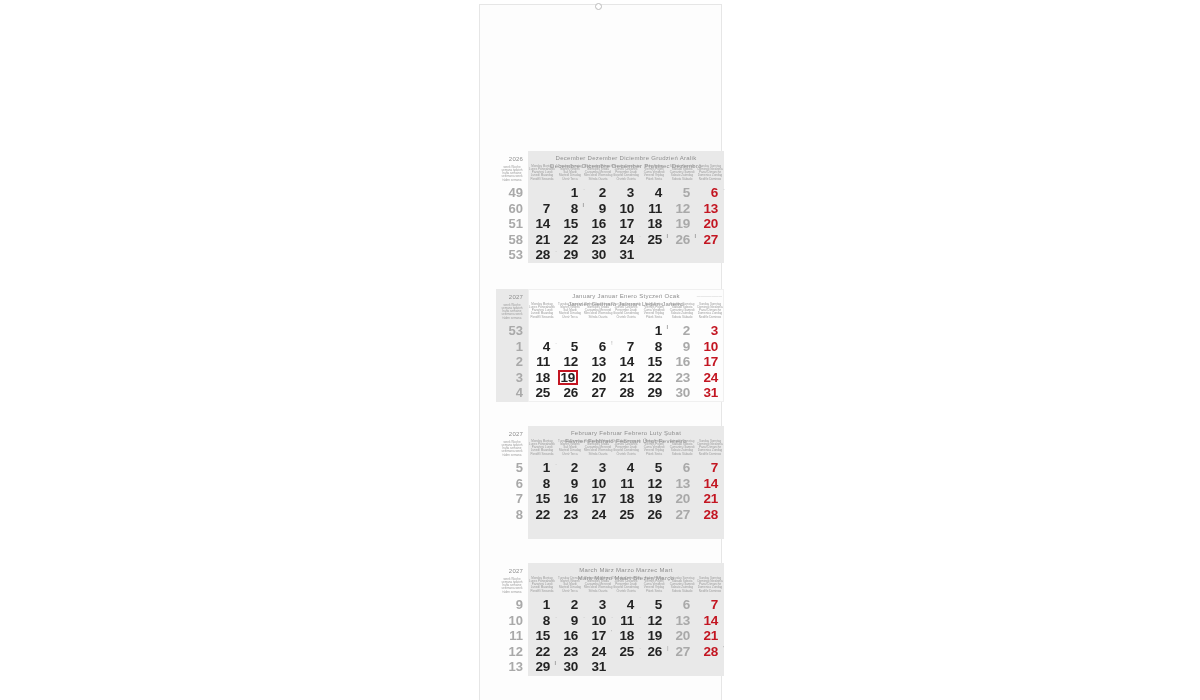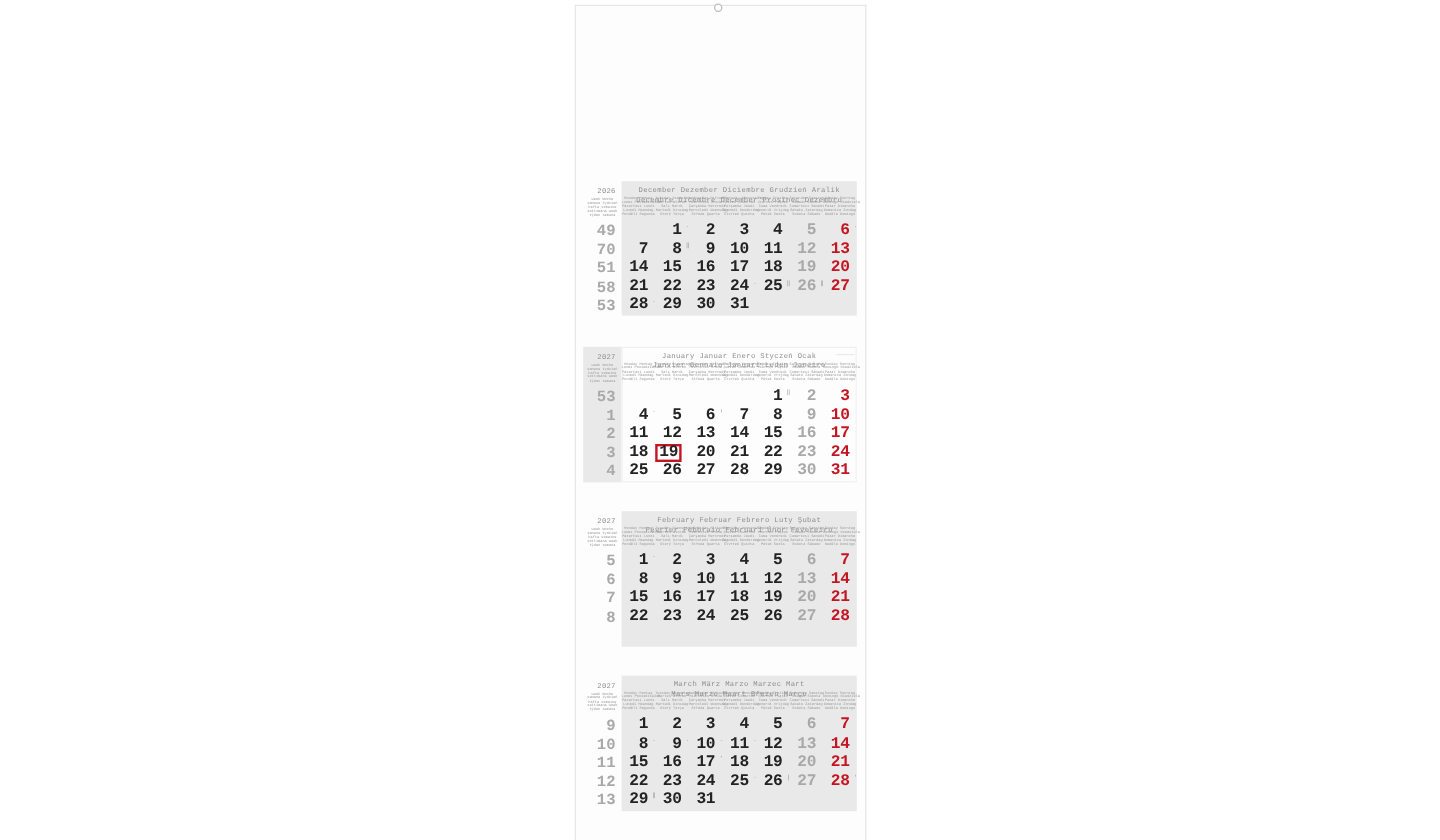--- a/index.html
+++ b/index.html
@@ -10,21 +10,21 @@
   .card {
     position:absolute; left:479px; top:4px; width:243px; height:696px;
     background:#fdfdfd; border:1px solid #e6e6e6; border-bottom:none;
     box-sizing:border-box;
   }
   .hole {
     position:absolute; left:115px; top:-2px; width:7px; height:7px;
     border-radius:50%; border:1px solid #bcbcbc; background:#ffffff;
     box-sizing:border-box;
   }
-  .panel { position:absolute; left:6px; width:228px;font-family:Liberation Mono, monospace; }
+  .panel { position:absolute; left:16px; width:228px; }
   .gridbg { position:absolute; left:32px; top:0; width:196px; height:100%; background:#e9e9e9; }
   .panel.white .gridbg { background:#fdfdfd; border:1px solid #f0f0f0; box-sizing:border-box; }
   .panel.white .colbg { position:absolute; left:0; top:0; width:32px; height:100%; background:#e9e9e9; }
   .year {
     position:absolute; left:0; width:27px; top:5px; text-align:right;
     font-size:6px; color:#8e8e8e; letter-spacing:0.2px;
   }
   .mnames {
     position:absolute; left:32px; width:196px; top:4px; text-align:center;
     color:#8e8e8e; font-size:6px; line-height:7.5px; letter-spacing:0.3px;
@@ -131,21 +131,21 @@
           <div>Domenica Zondag</div>
           <div>Neděle Domingo</div>
         </div>
         <div class="wknum" style="top: 34px;">49</div>
         <div class="day" style="left: 60px; top: 34px;"><span>1</span><span class="mark">·</span></div>
         <div class="day" style="left: 88px; top: 34px;"><span>2</span></div>
         <div class="day" style="left: 116px; top: 34px;"><span>3</span></div>
         <div class="day" style="left: 144px; top: 34px;"><span>4</span></div>
         <div class="day sa" style="left: 172px; top: 34px;"><span>5</span></div>
         <div class="day su" style="left: 200px; top: 34px;"><span>6</span><span class="mark">·</span></div>
-        <div class="wknum" style="top: 49.6px;">70</div>
+        <div class="wknum" style="top: 49.6px;">60</div>
         <div class="day" style="left: 32px; top: 49.6px;"><span>7</span></div>
         <div class="day" style="left: 60px; top: 49.6px;"><span>8</span><span class="mark">‖</span></div>
         <div class="day" style="left: 88px; top: 49.6px;"><span>9</span></div>
         <div class="day" style="left: 116px; top: 49.6px;"><span>10</span></div>
         <div class="day" style="left: 144px; top: 49.6px;"><span>11</span></div>
         <div class="day sa" style="left: 172px; top: 49.6px;"><span>12</span></div>
         <div class="day su" style="left: 200px; top: 49.6px;"><span>13</span></div>
         <div class="wknum" style="top: 65.2px;">51</div>
         <div class="day" style="left: 32px; top: 65.2px;"><span>14</span></div>
         <div class="day" style="left: 60px; top: 65.2px;"><span>15</span></div>

